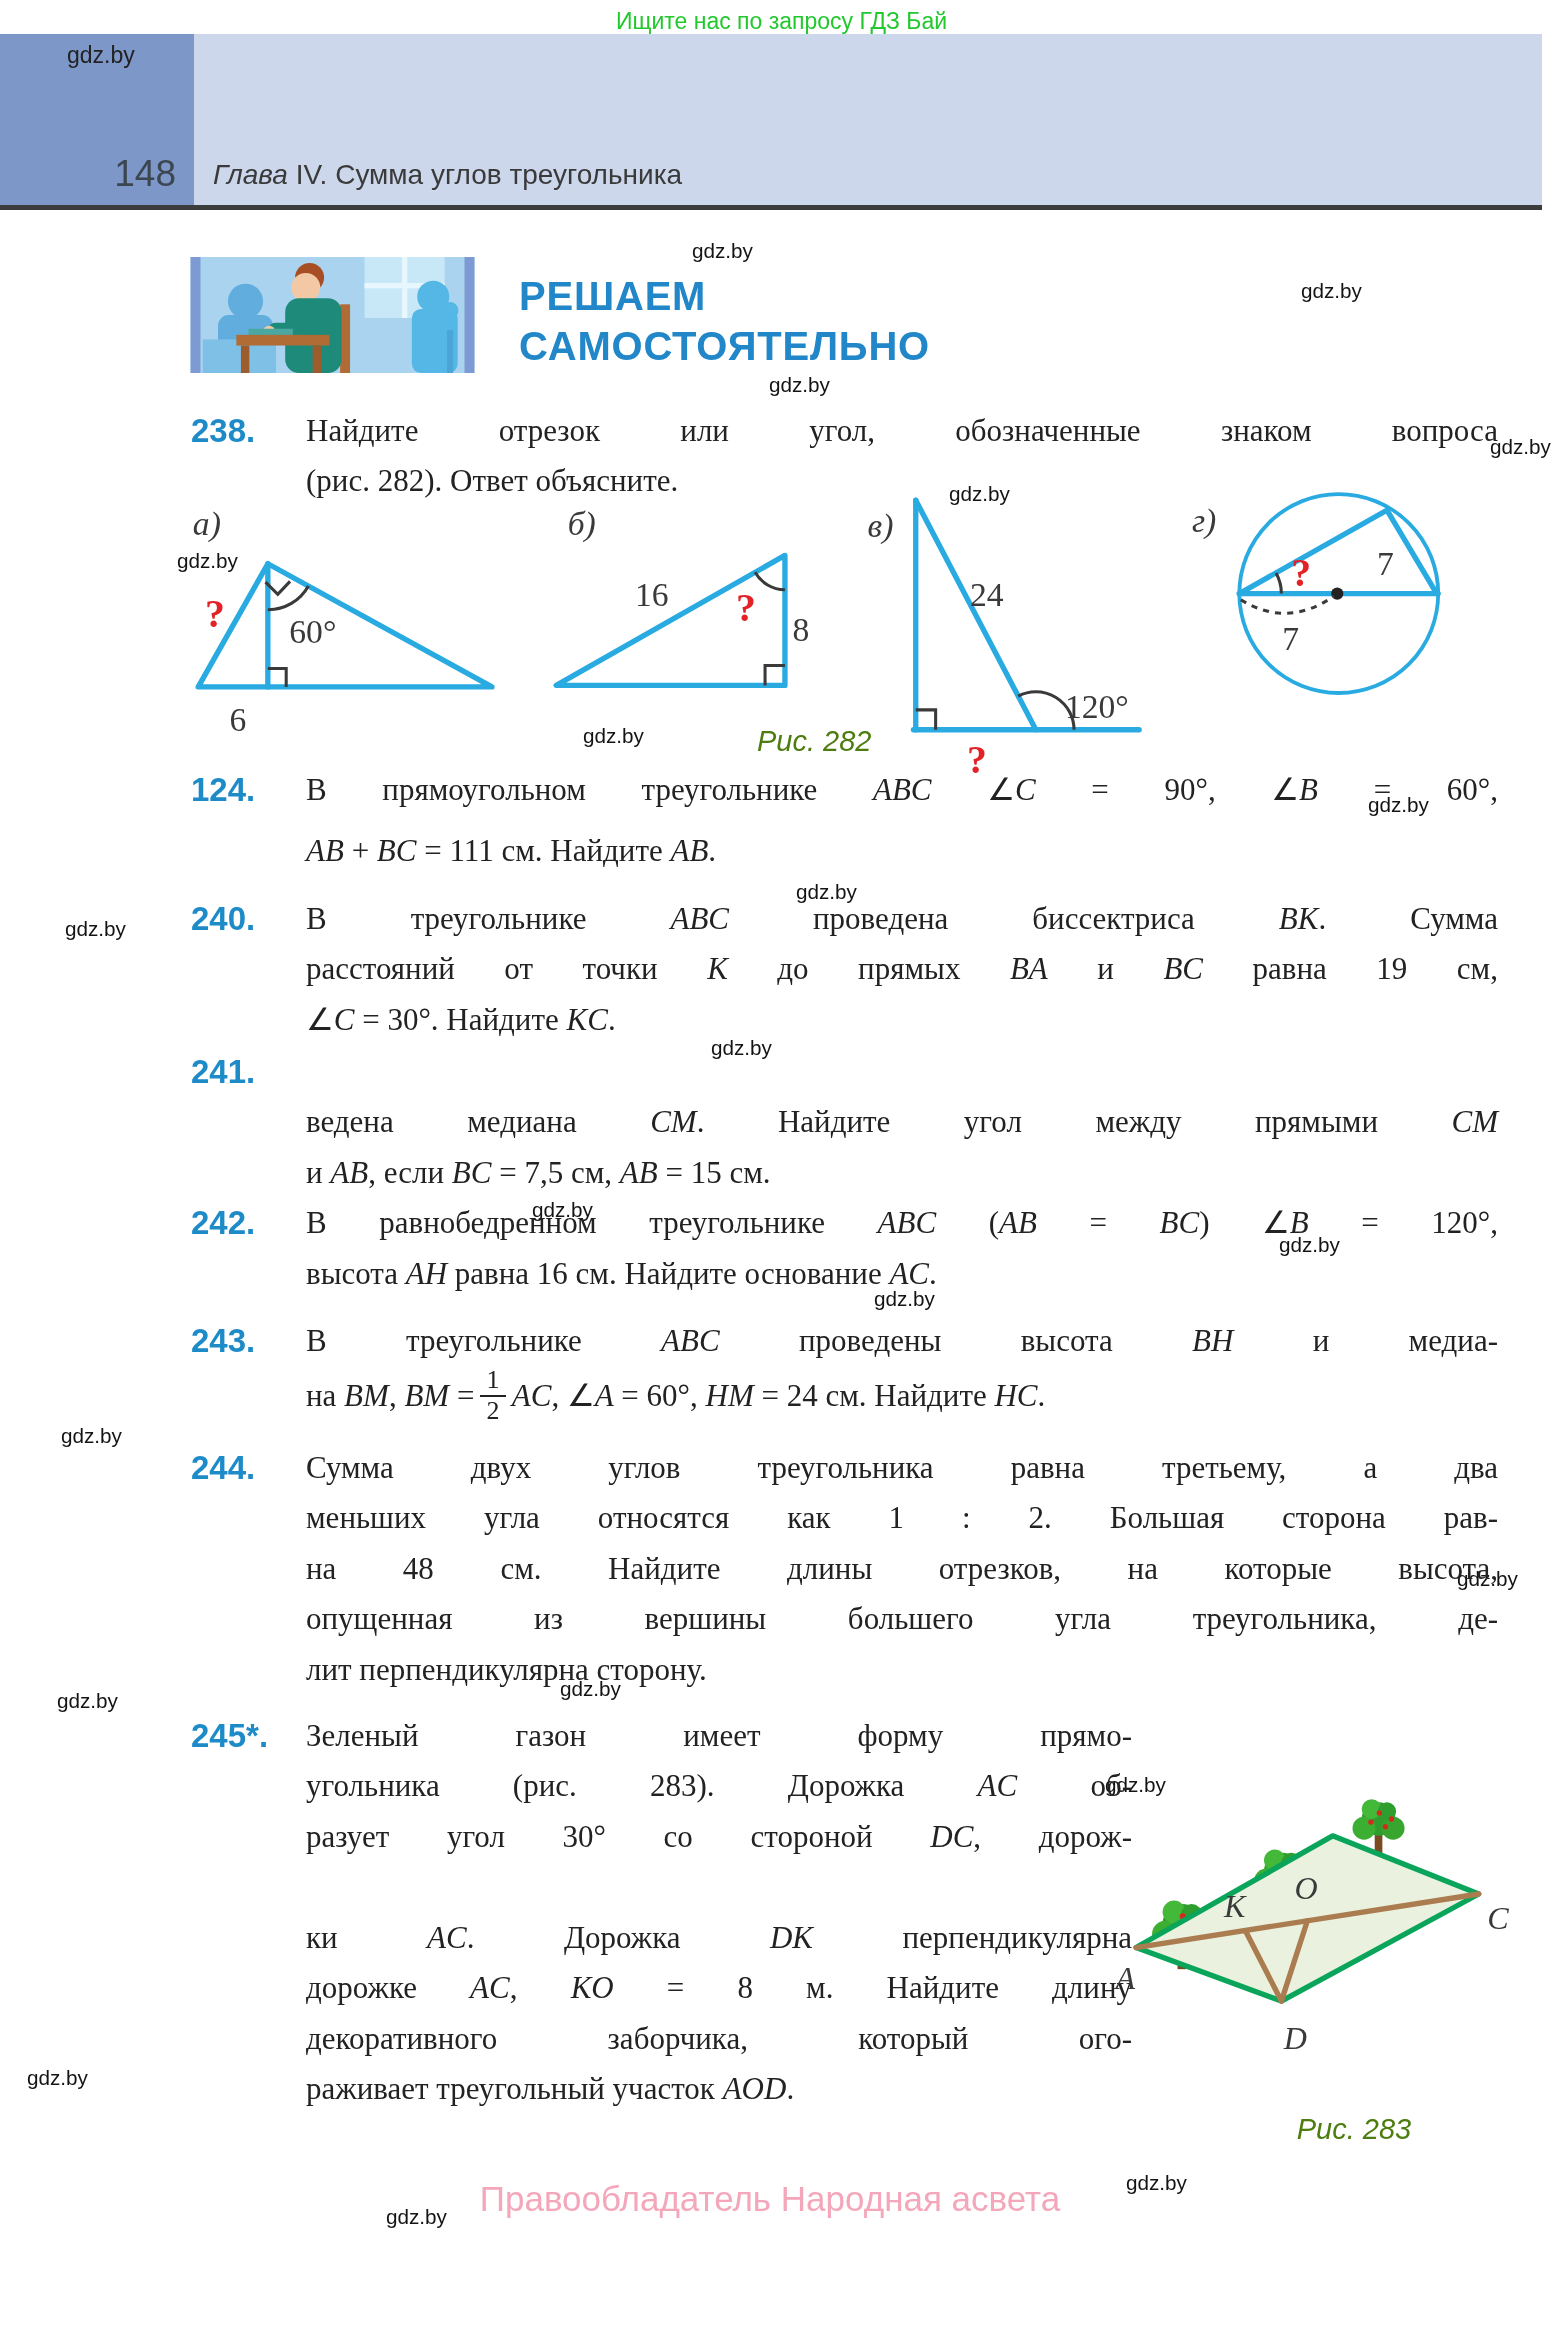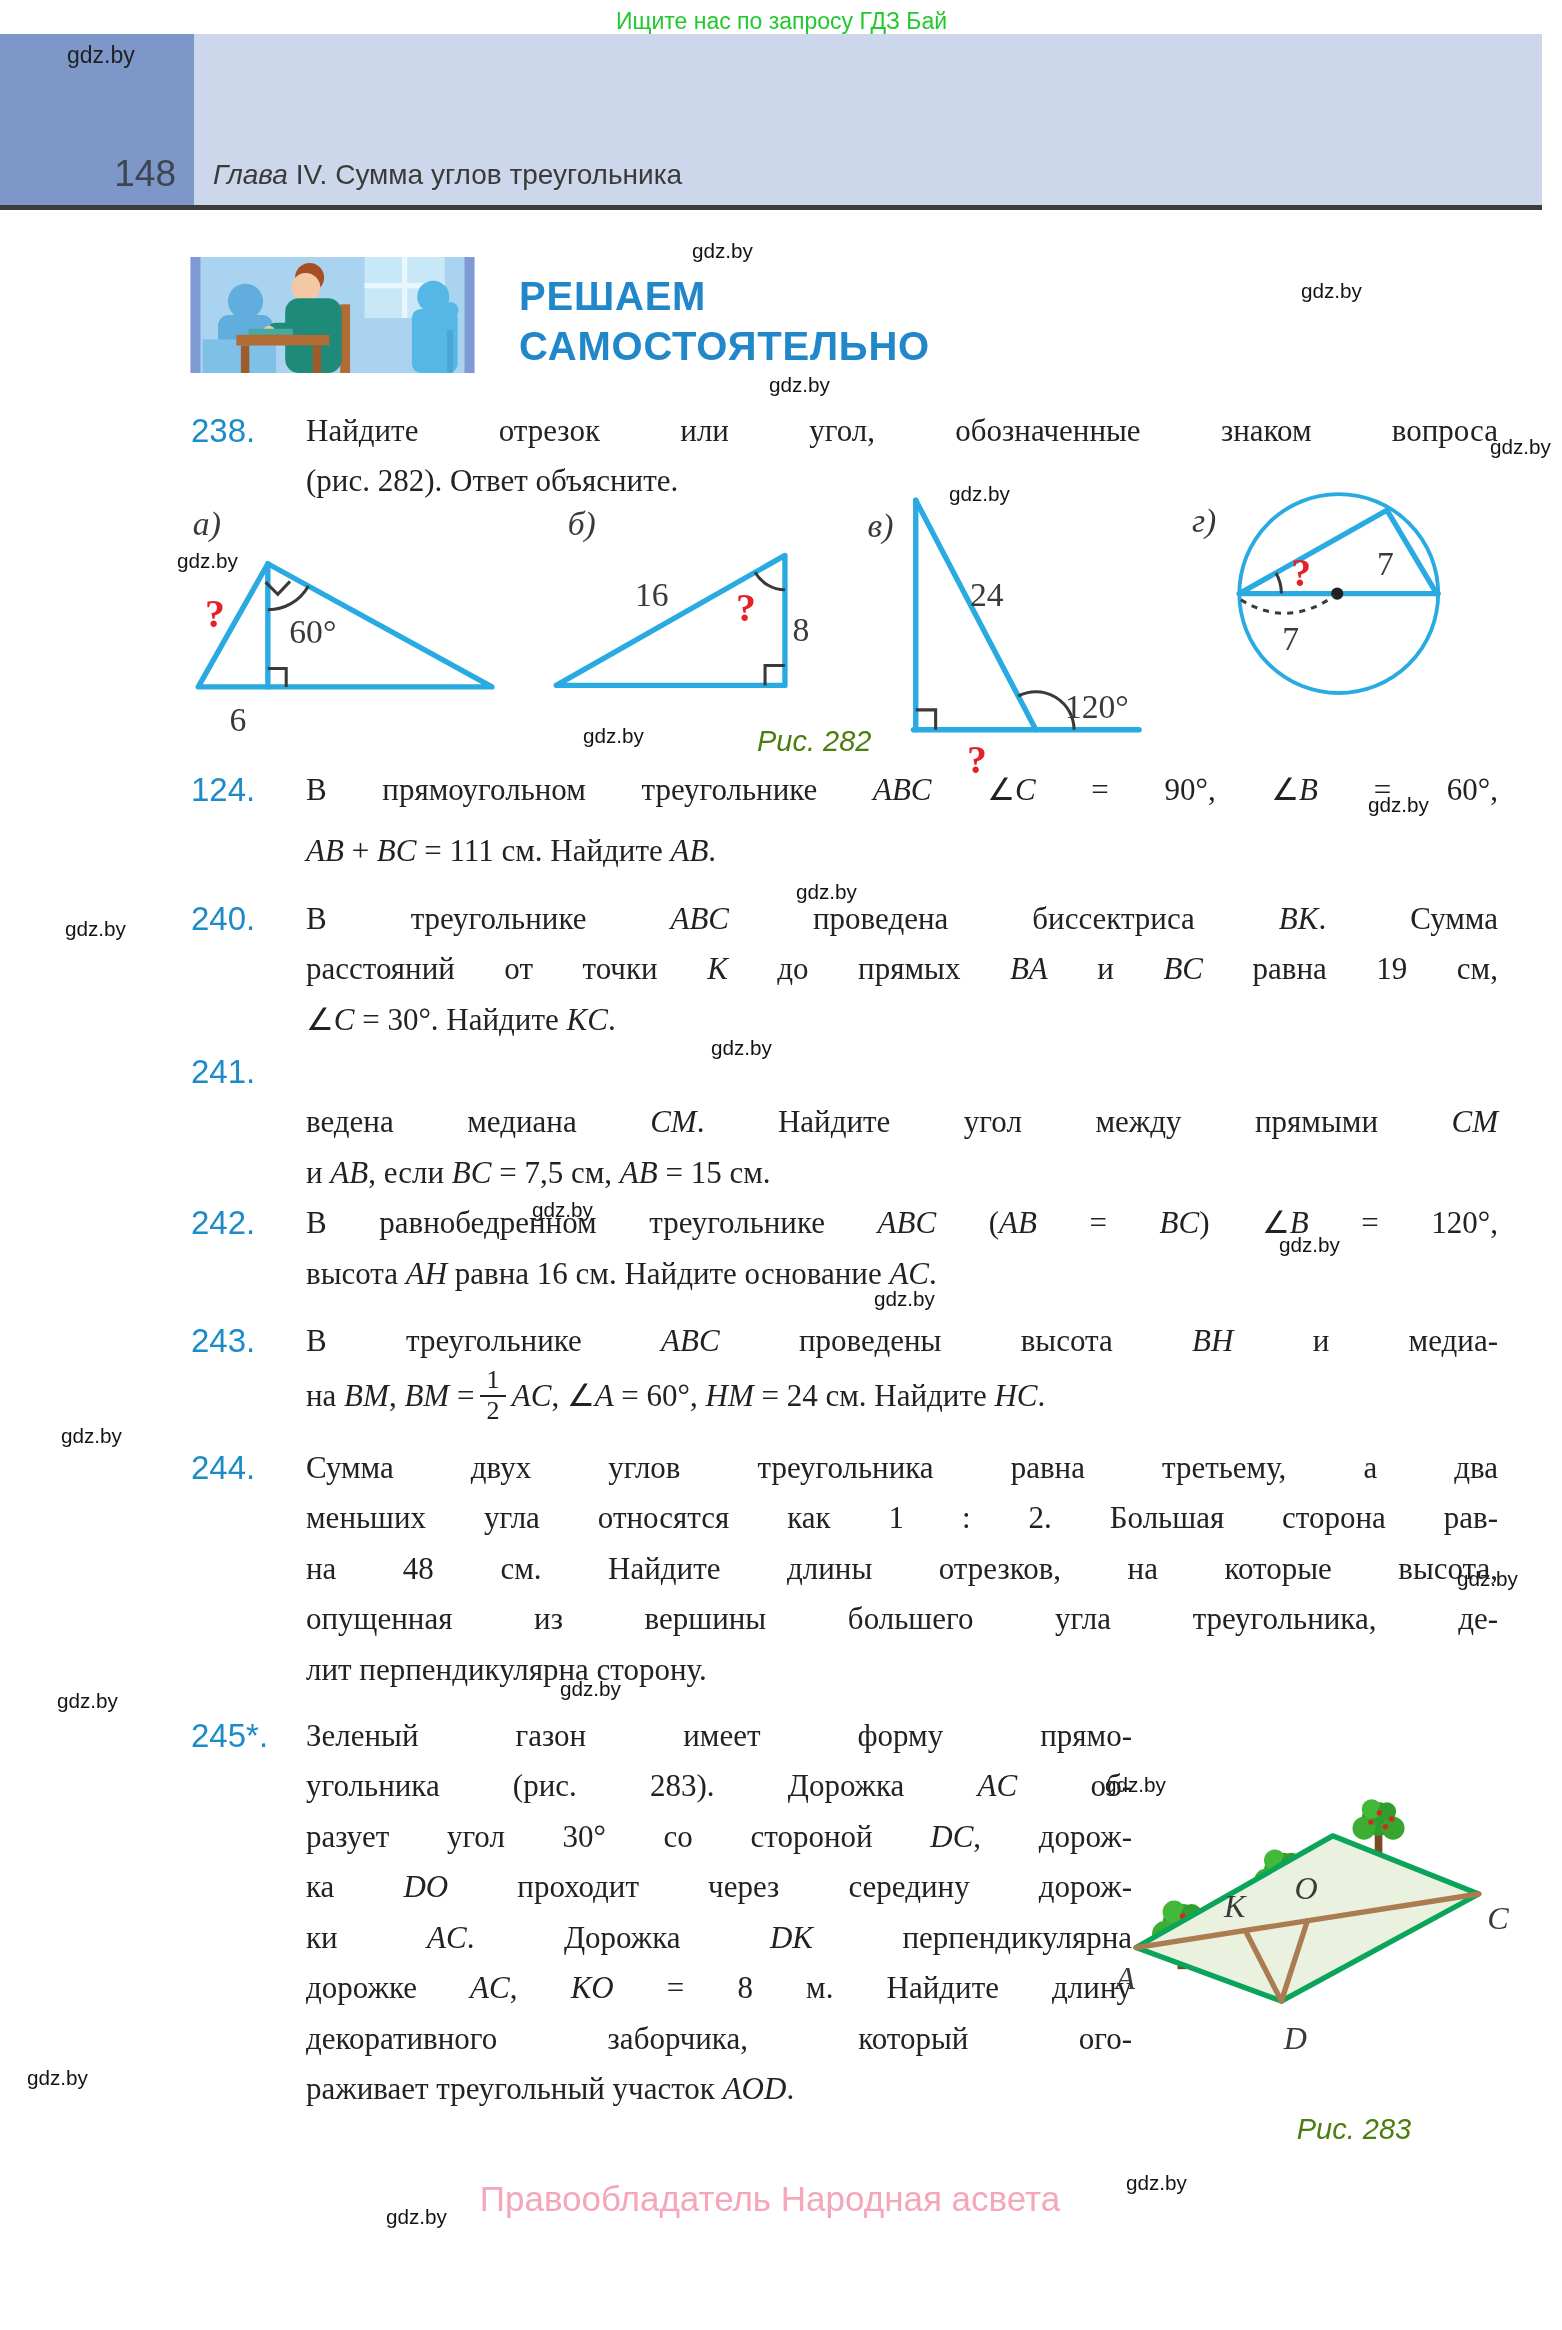--- a/index.html
+++ b/index.html
@@ -18,21 +18,21 @@
            font-size:37px;color:#3c4650;}
   .hdr-chapter{left:213px;top:159px;font-family:"Liberation Sans",sans-serif;font-size:28px;color:#3a3a3a;}
   .hdr-chapter .it{font-style:italic;}
   
   .heading{font-family:"Liberation Sans",sans-serif;font-weight:bold;color:#2187c8;font-size:40px;letter-spacing:0.8px;}
   .h1line{left:519px;top:274px;}
   .h2line{left:519px;top:324px;}
   
   .wm{position:absolute;font-family:"Liberation Sans",sans-serif;font-size:20.7px;color:#141414;white-space:nowrap;}
   
-  .pnum{position:absolute;left:191px;font-family:"Liberation Sans",sans-serif;font-weight:normal;
+  .pnum{position:absolute;left:191px;font-family:"Liberation Sans",sans-serif;font-weight:bold;
         font-size:33px;color:#1e8bc9;white-space:nowrap;}
   .line{position:absolute;left:306px;width:1192px;font-size:31px;line-height:37px;color:#222;white-space:nowrap;}
   .line.narrow{width:826px;}
   .j{white-space:normal;text-align:justify;text-align-last:justify;}
   .flexline{display:flex;align-items:center;white-space:nowrap;}
   .frac{display:inline-flex;flex-direction:column;align-items:center;font-size:26px;line-height:1.1;
         margin:0 6.1px;vertical-align:middle;}
   .frac .num{border-bottom:2.3px solid #222;padding:0 6.1px;}
   i{font-style:italic;}
   
@@ -219,21 +219,20 @@
   <div class="line j fmt-math" style="top:1449px;">Сумма двух углов треугольника равна третьему, а два</div>
   <div class="line j fmt-math" style="top:1499px;">меньших угла относятся как 1 : 2. Большая сторона рав-</div>
   <div class="line j fmt-math" style="top:1550px;">на 48 см. Найдите длины отрезков, на которые высота,</div>
   <div class="line j fmt-math" style="top:1600px;">опущенная из вершины большего угла треугольника, де-</div>
   <div class="line fmt-math" style="top:1651px;">лит перпендикулярна сторону.</div>
 
   <div class="pnum" style="top:1717px;">245*.</div>
   <div class="line narrow j fmt-math" style="top:1717px;">Зеленый газон имеет форму прямо-</div>
   <div class="line narrow j fmt-math" style="top:1767px;">угольника (рис. 283). Дорожка <i>AC</i> об-</div>
   <div class="line narrow j fmt-math" style="top:1818px;">разует угол 30° со стороной <i>DC</i>, дорож-</div>
-  <div class="line narrow j fmt-math" style="top:1868px;">ка <i>DO</i> проходит через середину дорож-</div>
   <div class="line narrow j fmt-math" style="top:1919px;">ки <i>AC</i>. Дорожка <i>DK</i> перпендикулярна</div>
   <div class="line narrow j fmt-math" style="top:1969px;">дорожке <i>AC</i>, <i>KO</i> = 8 м. Найдите длину</div>
   <div class="line narrow j fmt-math" style="top:2020px;">декоративного заборчика, который ого-</div>
   <div class="line narrow fmt-math" style="top:2070px;">раживает треугольный участок <i>AOD</i>.</div>
 
   <svg class="abs" style="left:0;top:0;" width="1563" height="2330" viewBox="0 0 2043 3046" pointer-events="none">
     <defs>
       <g id="tree">
         <rect x="-5" y="-30" width="10" height="32" fill="#7a4a20"></rect>
         <circle cx="0" cy="-50" r="22" fill="#2f9e2f"></circle>

